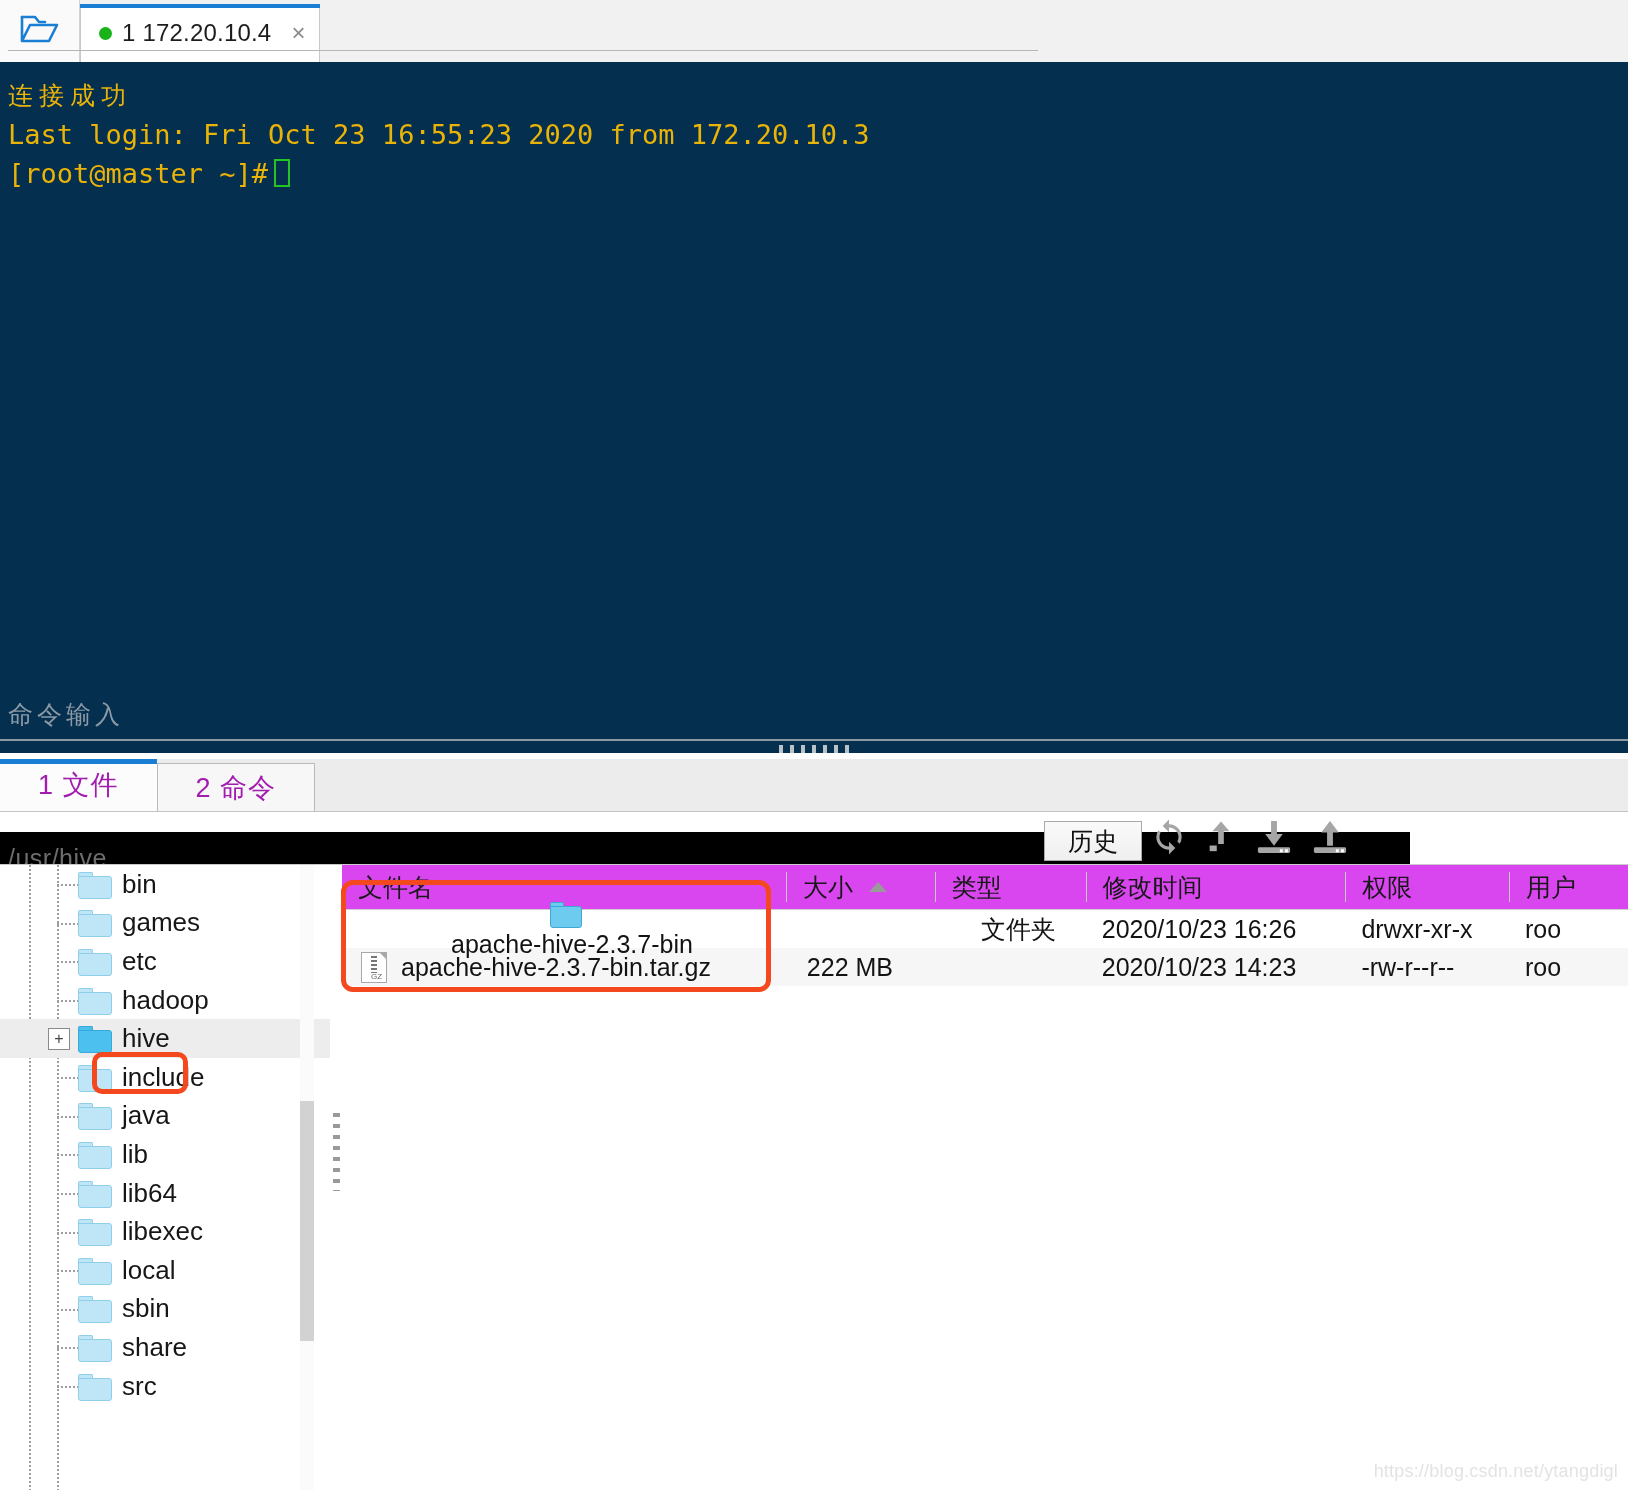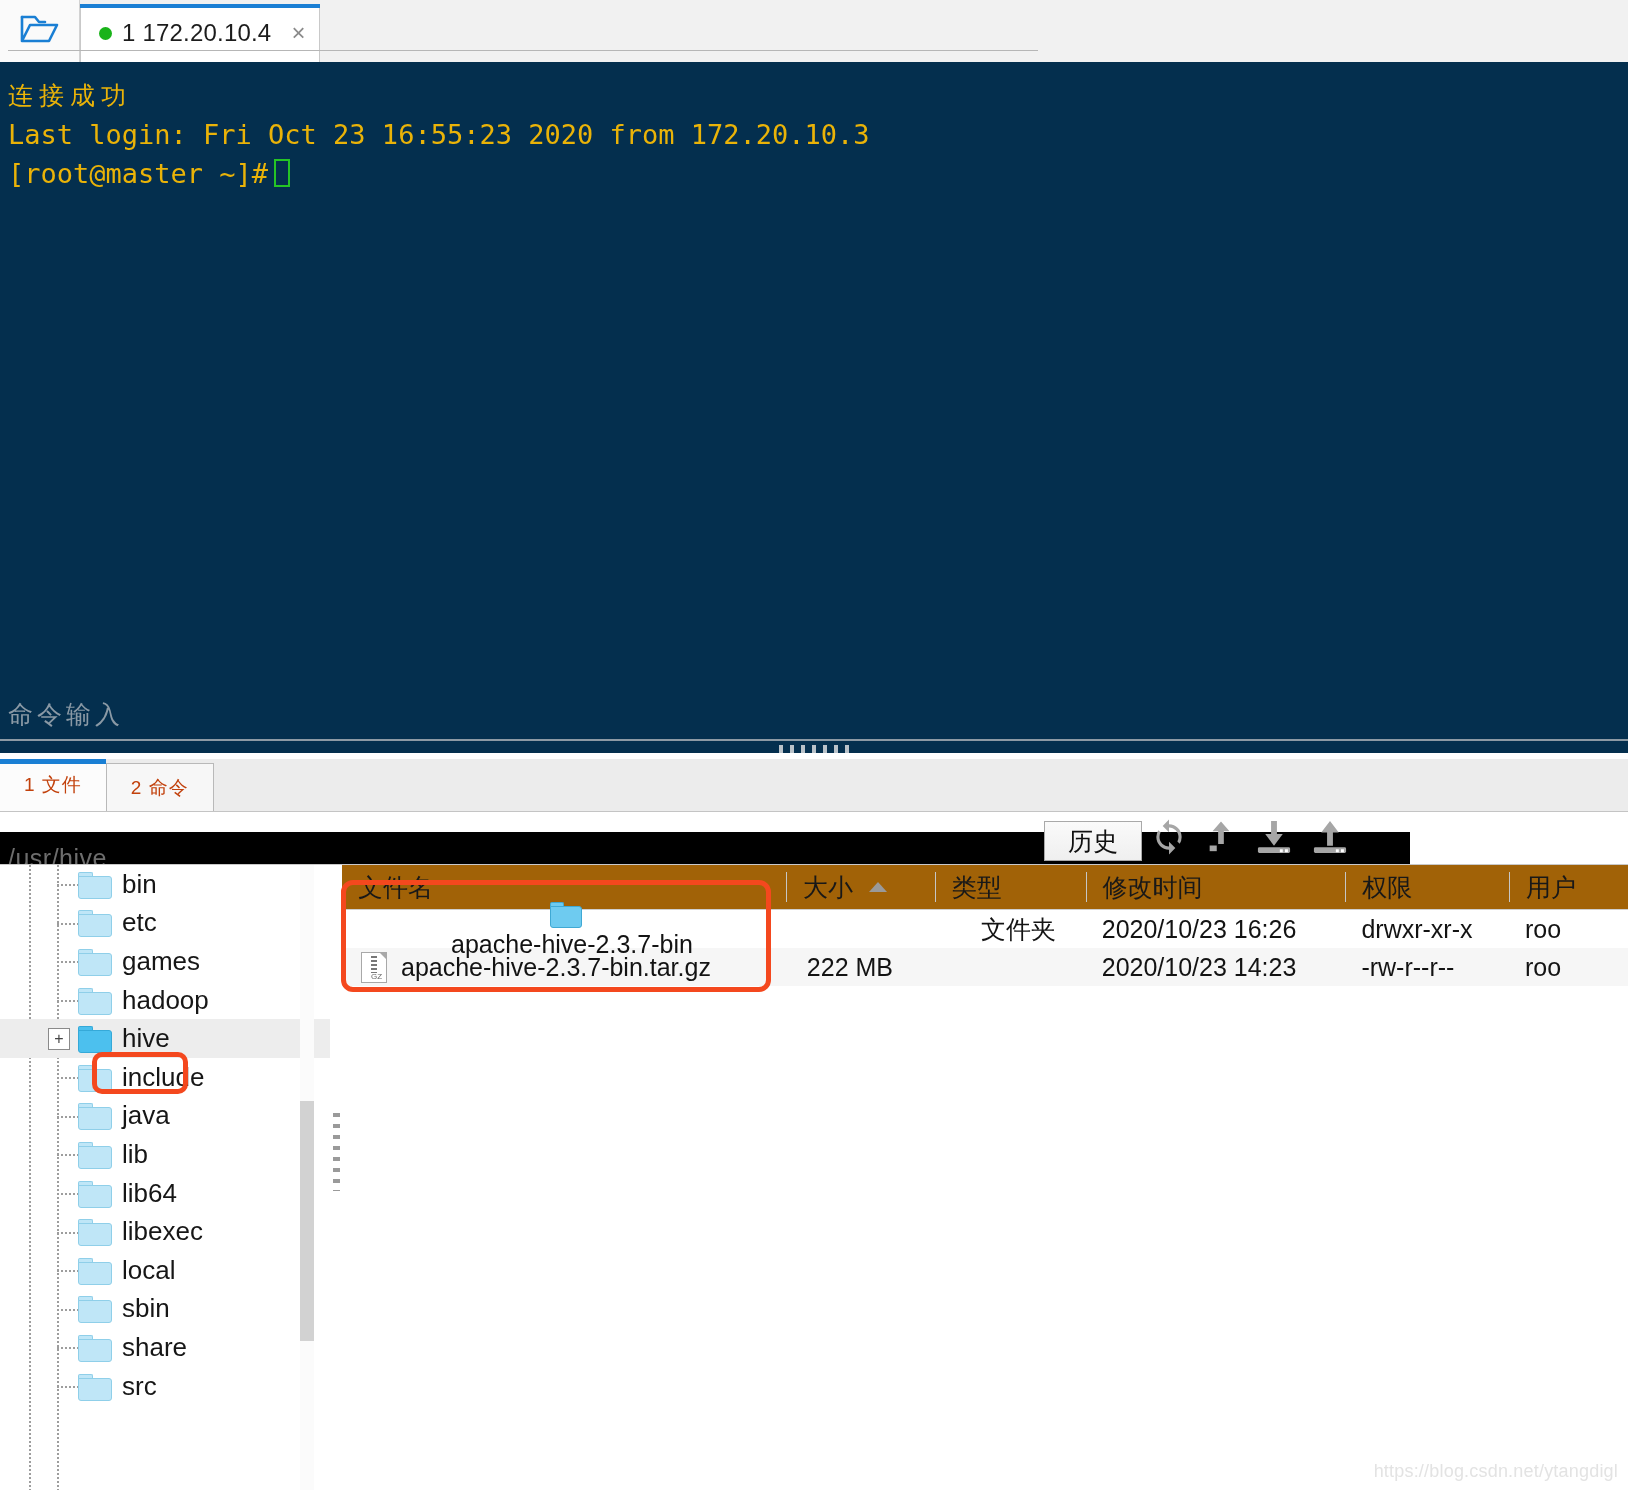--- a/index.html
+++ b/index.html
@@ -90,22 +90,22 @@
   
   .paneltabs{
     position:absolute;left:0;top:759px;width:1628px;height:52px;
     background:#ececec;
     border-bottom:1px solid #c4c4c4;
     display:flex;align-items:flex-end;
   }
   .ptab{
     height:52px;box-sizing:border-box;
     display:flex;align-items:center;justify-content:center;
-    padding:0 24px;
-    font-size:19px;color:#c2410c;
+    padding:0 38px;
+    font-size:27px;color:#a21caf;
     position:relative;
     letter-spacing:1px;
   }
   .ptab.active{
     background:#fcfcfc;border:none;
   }
   .ptab.active:before{
     content:"";position:absolute;left:0;right:0;top:0;height:5px;background:#1a7fd4;
   }
   .ptab.inactive{
@@ -224,21 +224,21 @@
   }
 
   
   .filelist{
     position:absolute;left:342px;top:0;right:0;height:626px;
     background:#ffffff;overflow:hidden;
   }
   .fl-head{
     display:flex;height:44px;align-items:center;
     border-bottom:1px solid #cfcfcf;
-    background:#a16207;
+    background:#d946ef;
   }
   .fl-th{
     font-size:25px;color:#181818;
     box-sizing:border-box;
     padding-left:16px;
     display:flex;align-items:center;
     border-left:1px solid #c6c6c6;
     height:30px;
   }
   .fl-th:first-child{border-left:none;}
@@ -379,29 +379,29 @@
             <i></i>
           </span>
           <span class="tree-label">bin</span>
         </div>
         <div class="tree-row">
           <div class="tree-dash"></div>
           <span class="folder-ico">
             <b></b>
             <i></i>
           </span>
+          <span class="tree-label">games</span>
+        </div>
+        <div class="tree-row">
+          <div class="tree-dash"></div>
+          <span class="folder-ico">
+            <b></b>
+            <i></i>
+          </span>
           <span class="tree-label">etc</span>
-        </div>
-        <div class="tree-row">
-          <div class="tree-dash"></div>
-          <span class="folder-ico">
-            <b></b>
-            <i></i>
-          </span>
-          <span class="tree-label">games</span>
         </div>
         <div class="tree-row">
           <div class="tree-dash"></div>
           <span class="folder-ico">
             <b></b>
             <i></i>
           </span>
           <span class="tree-label">hadoop</span>
         </div>
         <div class="tree-row selected">

